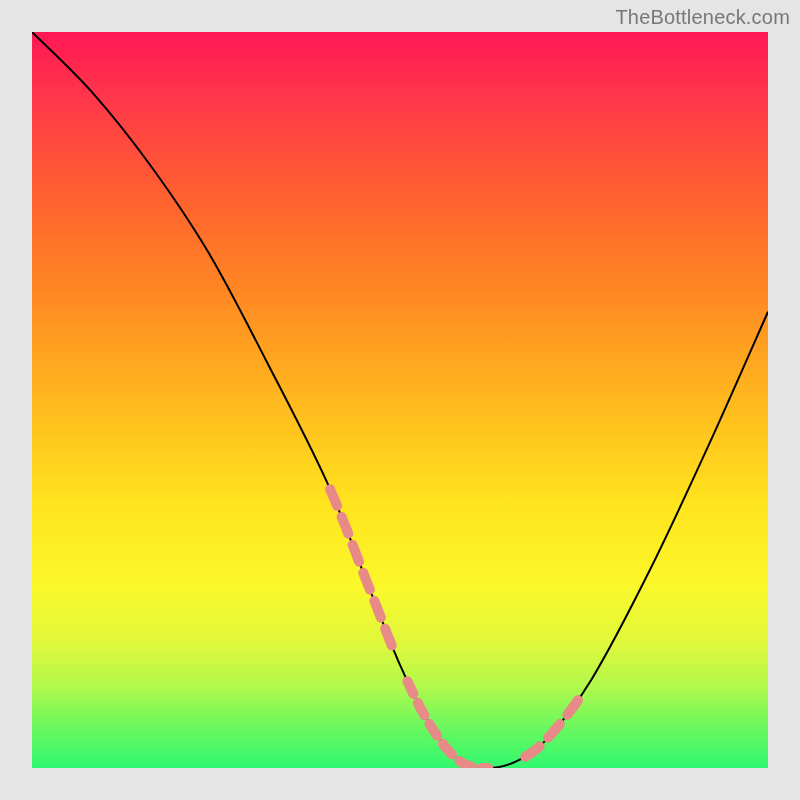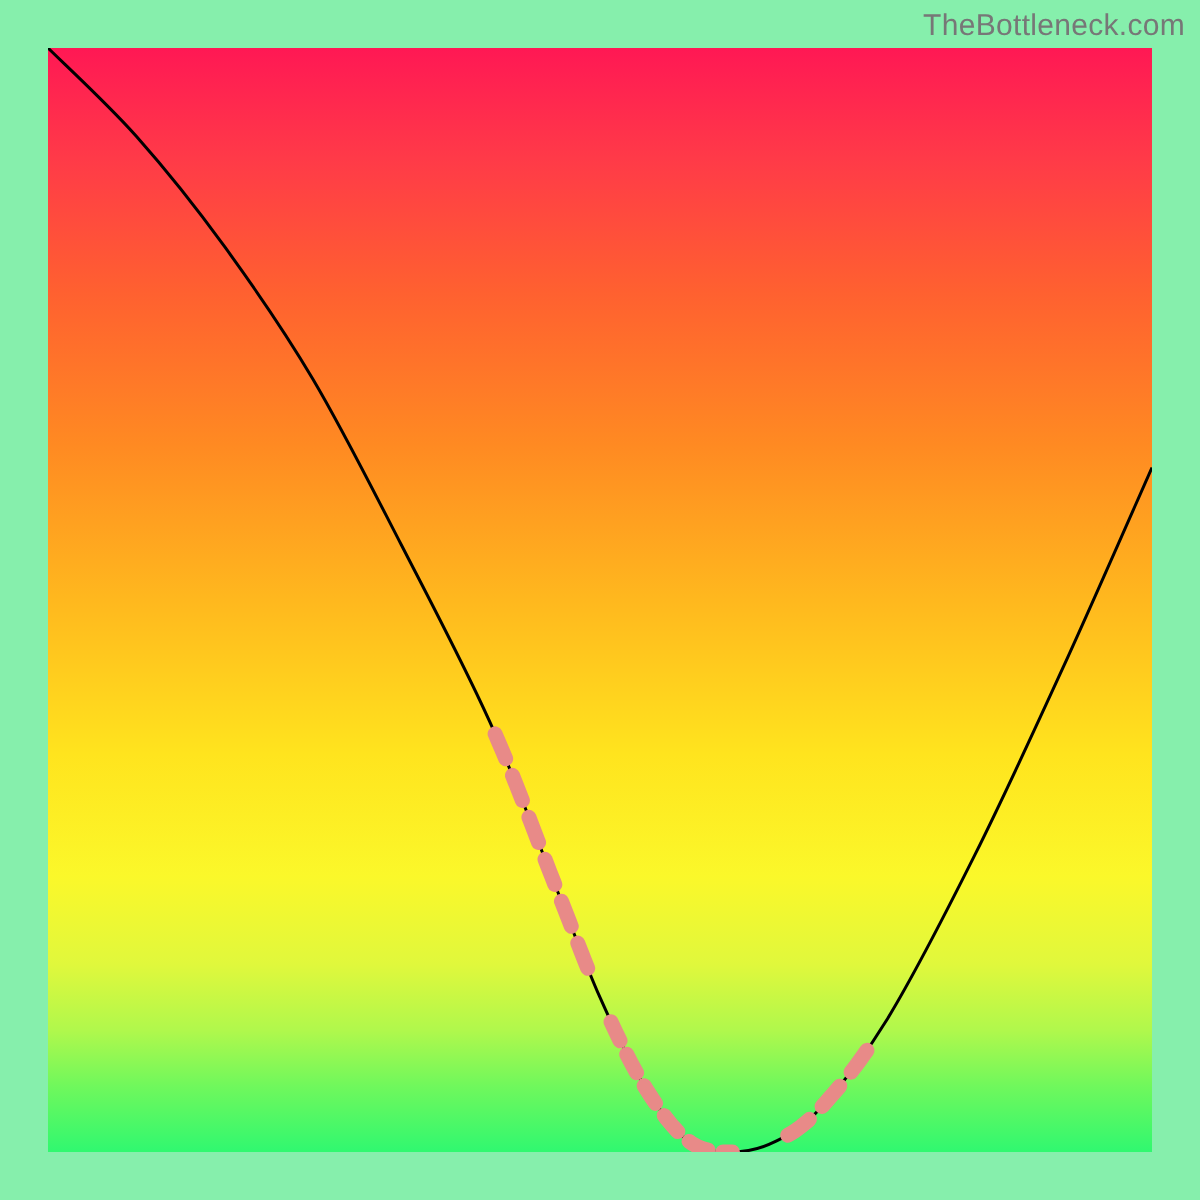--- a/index.html
+++ b/index.html
@@ -8,21 +8,21 @@
     background: #000;
     width: 800px;
     height: 800px;
     overflow: hidden;
     font-family: Arial, sans-serif;
   }
   .chart-container {
     position: relative;
     width: 800px;
     height: 800px;
-    background: #86efac;
+    background: #e5e5e5;
   }
   .plot-area {
     position: absolute;
     left: 32px;
     top: 32px;
     width: 736px;
     height: 736px;
     background: linear-gradient(to bottom,
       #ff1854 0%,
       #ff3a48 10%,

